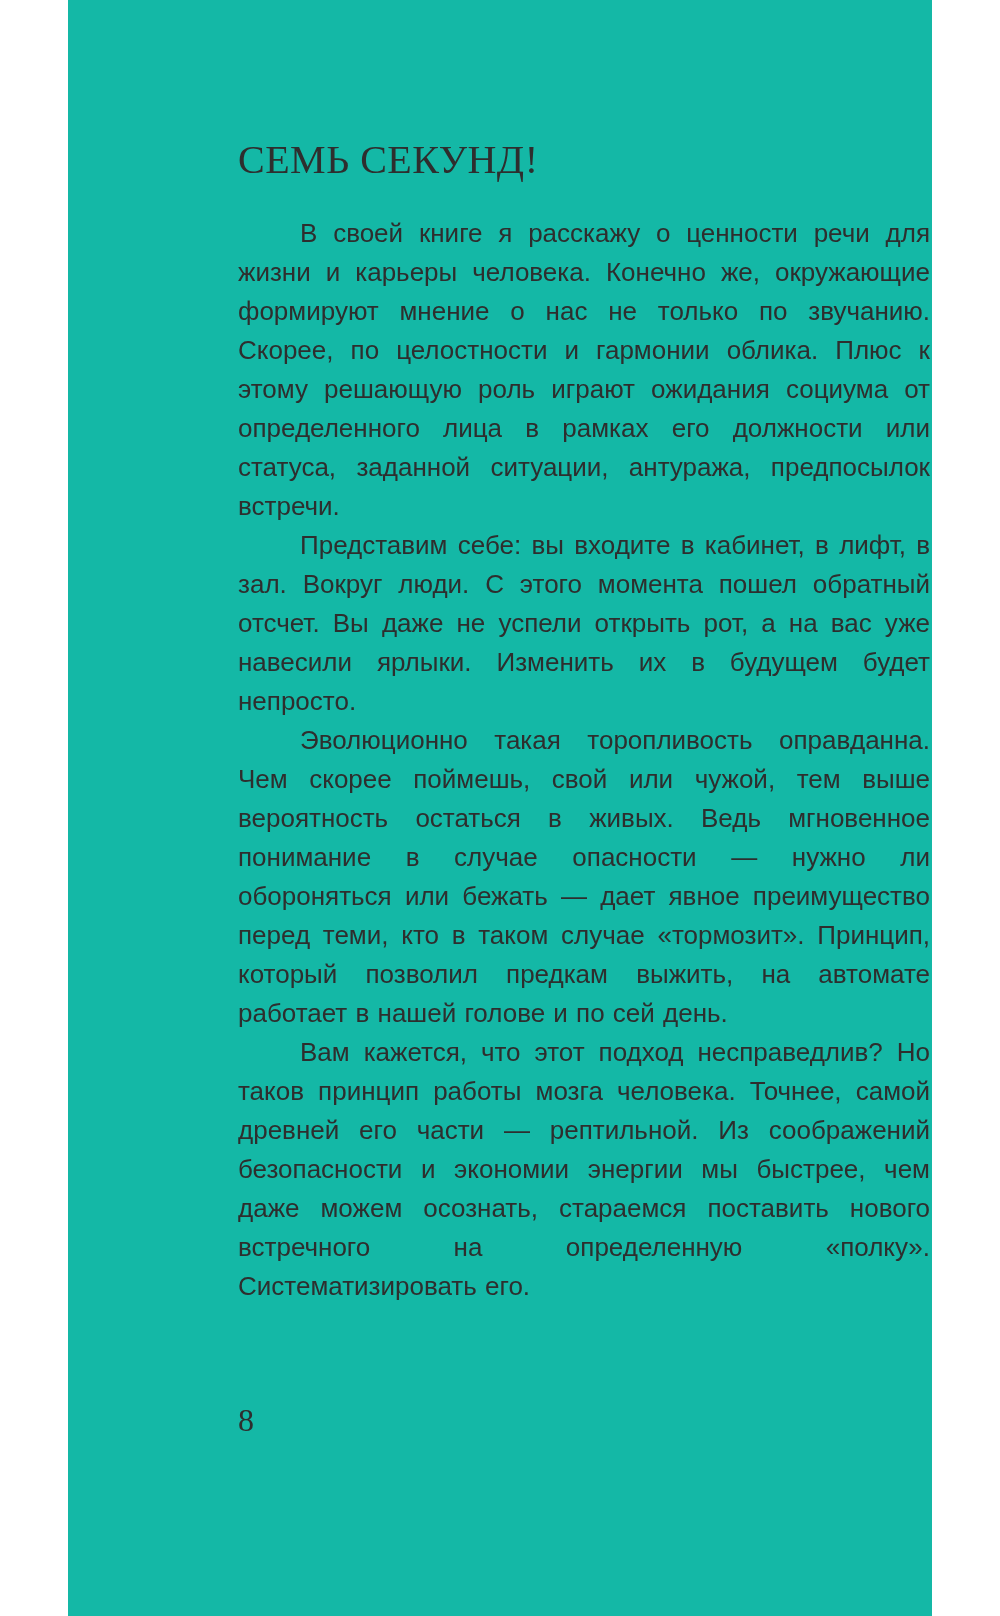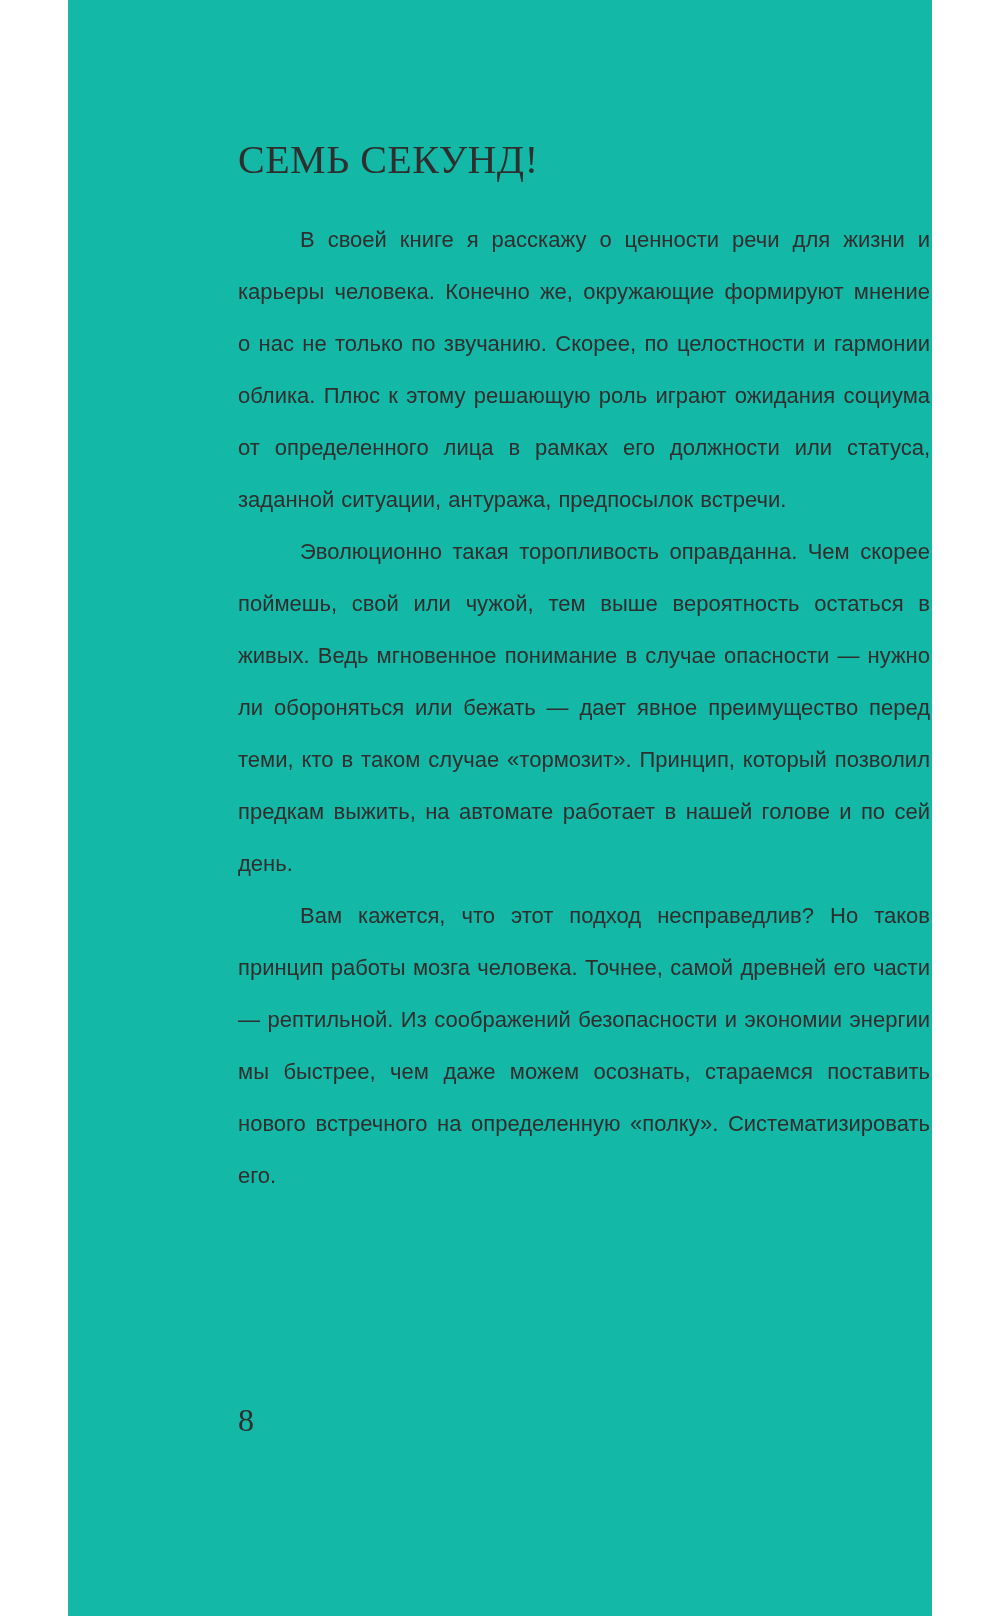--- a/index.html
+++ b/index.html
@@ -28,22 +28,22 @@
       font-family: "Liberation Serif", serif;
       font-weight: 400;
       font-size: 40px;
       line-height: 44px;
       letter-spacing: 0.5px;
       margin: 0 0 32px 0;
       color: #2e2e2e;
     }
     .body-text p {
       margin: 0;
-      font-size: 22px;
-      line-height: 52px;
+      font-size: 26px;
+      line-height: 39px;
       text-align: justify;
       text-indent: 62px;
       color: #2e2e2e;
       word-spacing: 1px;
     }
     .page-number {
       position: absolute;
       left: 170px;
       top: 1402px;
       font-family: "Liberation Serif", serif;
@@ -52,18 +52,19 @@
     }
   </style>
 </head>
 <body>
 
 <div class="book-page">
   <div class="content-area">
     <h1 class="chapter-title">СЕМЬ СЕКУНД!</h1>
     <div class="body-text">
       <p>В своей книге я расскажу о ценности речи для жизни и карьеры человека. Конечно же, окружающие формируют мнение о нас не только по звучанию. Скорее, по целостности и гармонии облика. Плюс к этому решающую роль играют ожидания социума от определенного лица в рамках его должности или статуса, заданной ситуации, антуража, предпосылок встречи.</p>
+      <p>Представим себе: вы входите в кабинет, в лифт, в зал. Вокруг люди. С этого момента пошел обратный отсчет. Вы даже не успели открыть рот, а на вас уже навесили ярлыки. Изменить их в будущем будет непросто.</p>
       <p>Эволюционно такая торопливость оправданна. Чем скорее поймешь, свой или чужой, тем выше вероятность остаться в живых. Ведь мгновенное понимание в случае опасности — нужно ли обороняться или бежать — дает явное преимущество перед теми, кто в таком случае «тормозит». Принцип, который позволил предкам выжить, на автомате работает в нашей голове и по сей день.</p>
       <p>Вам кажется, что этот подход несправедлив? Но таков принцип работы мозга человека. Точнее, самой древней его части — рептильной. Из соображений безопасности и экономии энергии мы быстрее, чем даже можем осознать, стараемся поставить нового встречного на определенную «полку». Систематизировать его.</p>
     </div>
   </div>
   <div class="page-number">8</div>
 </div>
 
 </body></html>

